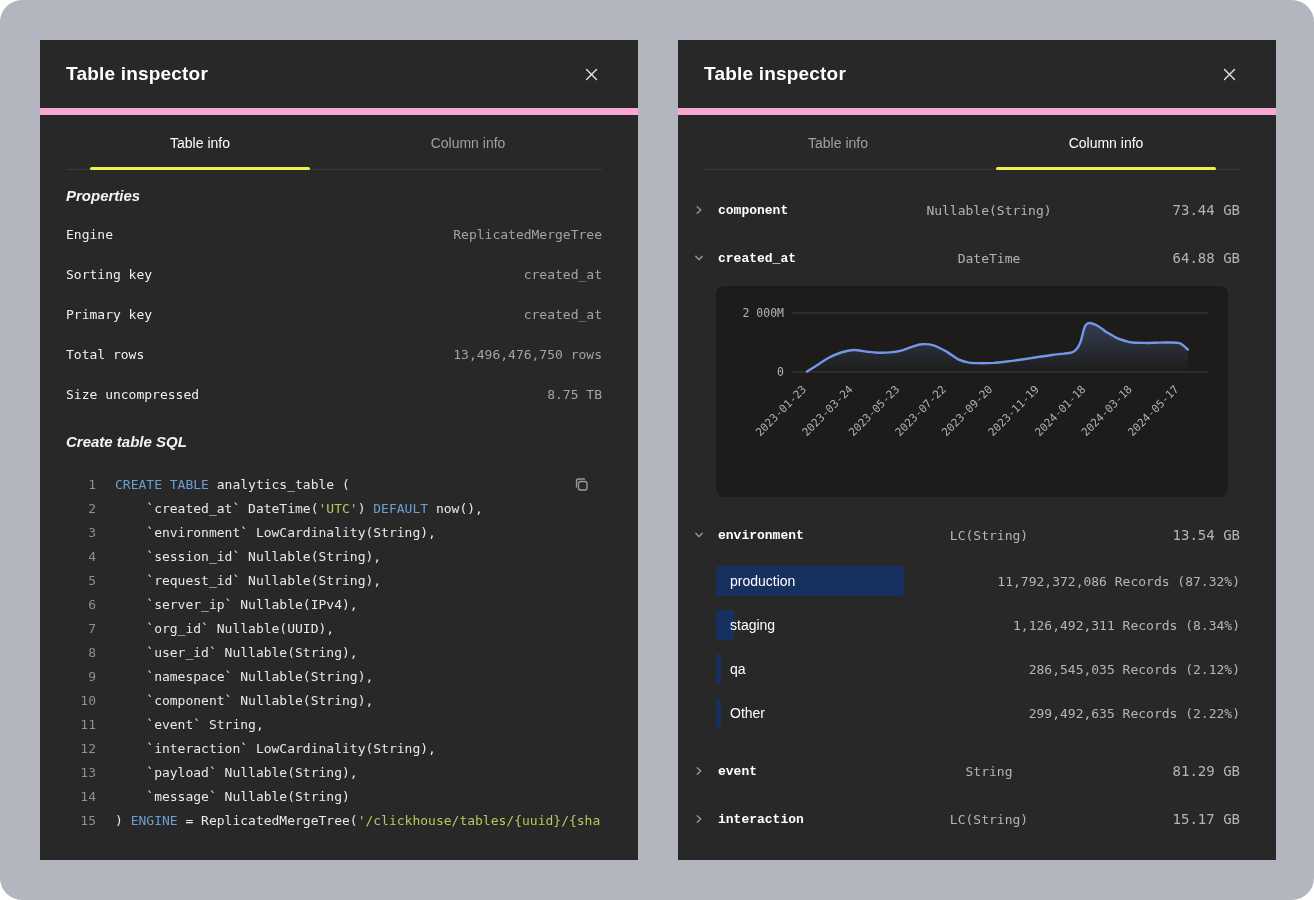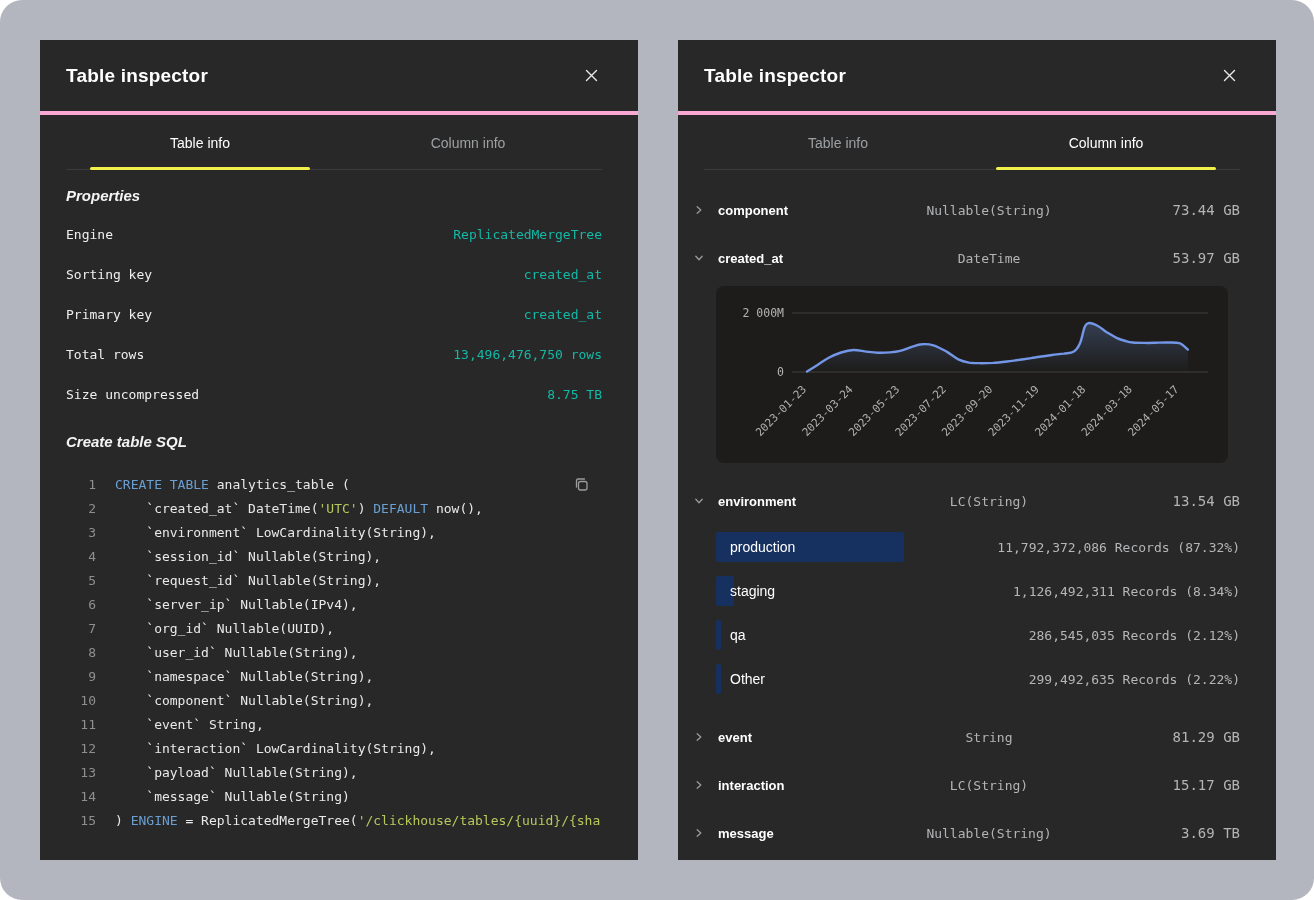--- a/index.html
+++ b/index.html
@@ -4,61 +4,61 @@
 <style>
   * { box-sizing: border-box; margin: 0; padding: 0; }
   html,body { background:#ffffff; font-family:"Liberation Sans", sans-serif; }
   .canvas { position:relative; width:1314px; height:900px; background:#b3b6be; border-radius:22px; overflow:hidden; }
 
   .modal { position:absolute; top:40px; width:598px; height:820px; background:#282828; overflow:hidden; }
   .modal-left  { left:40px; }
   .modal-right { left:678px; }
 
   .modal-header { height:75px; display:flex; align-items:center; justify-content:space-between;
-                  padding:0 36px 0 26px; border-bottom:4px solid #f9a8d4; }
+                  padding:0 36px 0 26px; border-bottom:7px solid #f9a8d4; }
   .modal-title  { color:#ffffff; font-size:19px; font-weight:bold; letter-spacing:.2px; }
   .close-btn { background:none; border:none; cursor:pointer; display:flex; align-items:center; padding:4px; }
 
   .tabs { display:flex; height:55px; margin:0 36px 0 26px; position:relative; }
   .tabs::after { content:""; position:absolute; left:0; right:0; bottom:0; height:1px; background:#3b3b3b; }
   .tab { flex:1; position:relative; display:flex; align-items:center; justify-content:center;
          color:#9da0a3; font-size:14px; cursor:pointer; z-index:1; }
   .tab.active { color:#ffffff; }
   .tab .tab-underline { position:absolute; left:9%; right:9%; bottom:0; height:3px; border-radius:2px; background:transparent; }
   .tab.active .tab-underline { background:#eff04a; }
 
   .section-heading { color:#f4f4f4; font-size:15px; font-weight:bold; margin:16px 36px 0 26px; line-height:20px;font-style:italic; }
   .sql-heading { margin-top:18px; }
 
   .prop-rows { margin-top:8px; }
   .prop-row { height:40px; display:flex; align-items:center; justify-content:space-between;
               margin:0 36px 0 26px; font-family:"DejaVu Sans Mono", monospace; font-size:13px; }
   .prop-label { color:#efefef; }
-  .prop-value { color:#14b8a6; }
+  .prop-value { color:#a3a3a3; }
 
   .code-block { position:relative; margin:20px 36px 0 26px; overflow:hidden; }
   .copy-btn { position:absolute; top:2px; right:10px; background:none; border:none; cursor:pointer; padding:2px; }
   .code-line { height:24px; display:flex; align-items:center;
                font-family:"DejaVu Sans Mono", monospace; font-size:13px; white-space:pre; }
   .line-num { width:30px; flex:none; text-align:right; padding-right:0; color:#8f8f8f; }
   .line-gap { width:19px; flex:none; }
   .tok-plain   { color:#e9e9e9; }
   .tok-keyword { color:#6b9fd2; }
   .tok-string  { color:#b9c85a; }
 
   .columns-body { padding-top:16px; }
   .col-row { height:48px; display:flex; align-items:center; padding:0 36px 0 16px; cursor:pointer; }
   .chev { width:24px; flex:none; display:flex; align-items:center; }
   .col-name { width:190px; flex:none; color:#ffffff; font-weight:bold;
-              font-family:Liberation Sans, sans-serif; font-size:13px; }
+              font-family:Liberation Mono, monospace; font-size:13px; }
   .col-type { flex:1; text-align:center; color:#b3b4b6; font-family:"DejaVu Sans Mono", monospace; font-size:13px; }
   .col-size { width:170px; flex:none; text-align:right; color:#b3b4b6;
               font-family:"DejaVu Sans Mono", monospace; font-size:14px; }
 
-  .chart-panel { margin:4px 48px 14px 38px; height:177px; background:#1d1c1a; border-radius:8px; overflow:hidden; }
+  .chart-panel { margin:4px 48px 14px 38px; height:211px; background:#1d1c1a; border-radius:8px; overflow:hidden; }
 
   .breakdown { margin-bottom:12px; }
   .breakdown-row { position:relative; height:44px; margin:0 36px 0 38px;
                    display:flex; align-items:center; justify-content:space-between; }
   .bd-bar { position:absolute; left:0; top:7px; height:30px; background:#16305f; border-radius:2px; }
   .bd-label { position:relative; padding-left:14px; color:#ffffff; font-size:14px; z-index:1; }
   .bd-records { position:relative; color:#b5b6b8; font-family:"DejaVu Sans Mono", monospace; font-size:13px; z-index:1; }
 </style>
 </head>
 <body>
@@ -168,21 +168,21 @@
           <span class="col-size">73.44 GB</span>
         </div>
         <div class="col-row">
           <span class="chev">
             <svg width="10" height="10" viewBox="0 0 10 10">
               <path d="M1.8 3.2 L5 6.8 L8.2 3.2" stroke="#9a9a9a" stroke-width="1.3" fill="none" stroke-linecap="round" stroke-linejoin="round"></path>
             </svg>
           </span>
           <span class="col-name">created_at</span>
           <span class="col-type">DateTime</span>
-          <span class="col-size">53.97 GB</span>
+          <span class="col-size">64.88 GB</span>
         </div>
         <div class="chart-panel"><svg width="512" height="177" viewBox="0 0 512 177">
             <defs>
               <linearGradient id="areaGrad" x1="0" y1="0" x2="0" y2="1">
                 <stop offset="0%" stop-color="#46597f" stop-opacity="0.55"></stop>
                 <stop offset="100%" stop-color="#46597f" stop-opacity="0"></stop>
               </linearGradient>
             </defs>
             <line x1="76" y1="27" x2="492" y2="27" stroke="#3e3e3c" stroke-width="1"></line>
             <text x="68" y="31" text-anchor="end" fill="#b4b4b4" font-family="DejaVu Sans Mono, monospace" font-size="11.5">2 000M</text>

